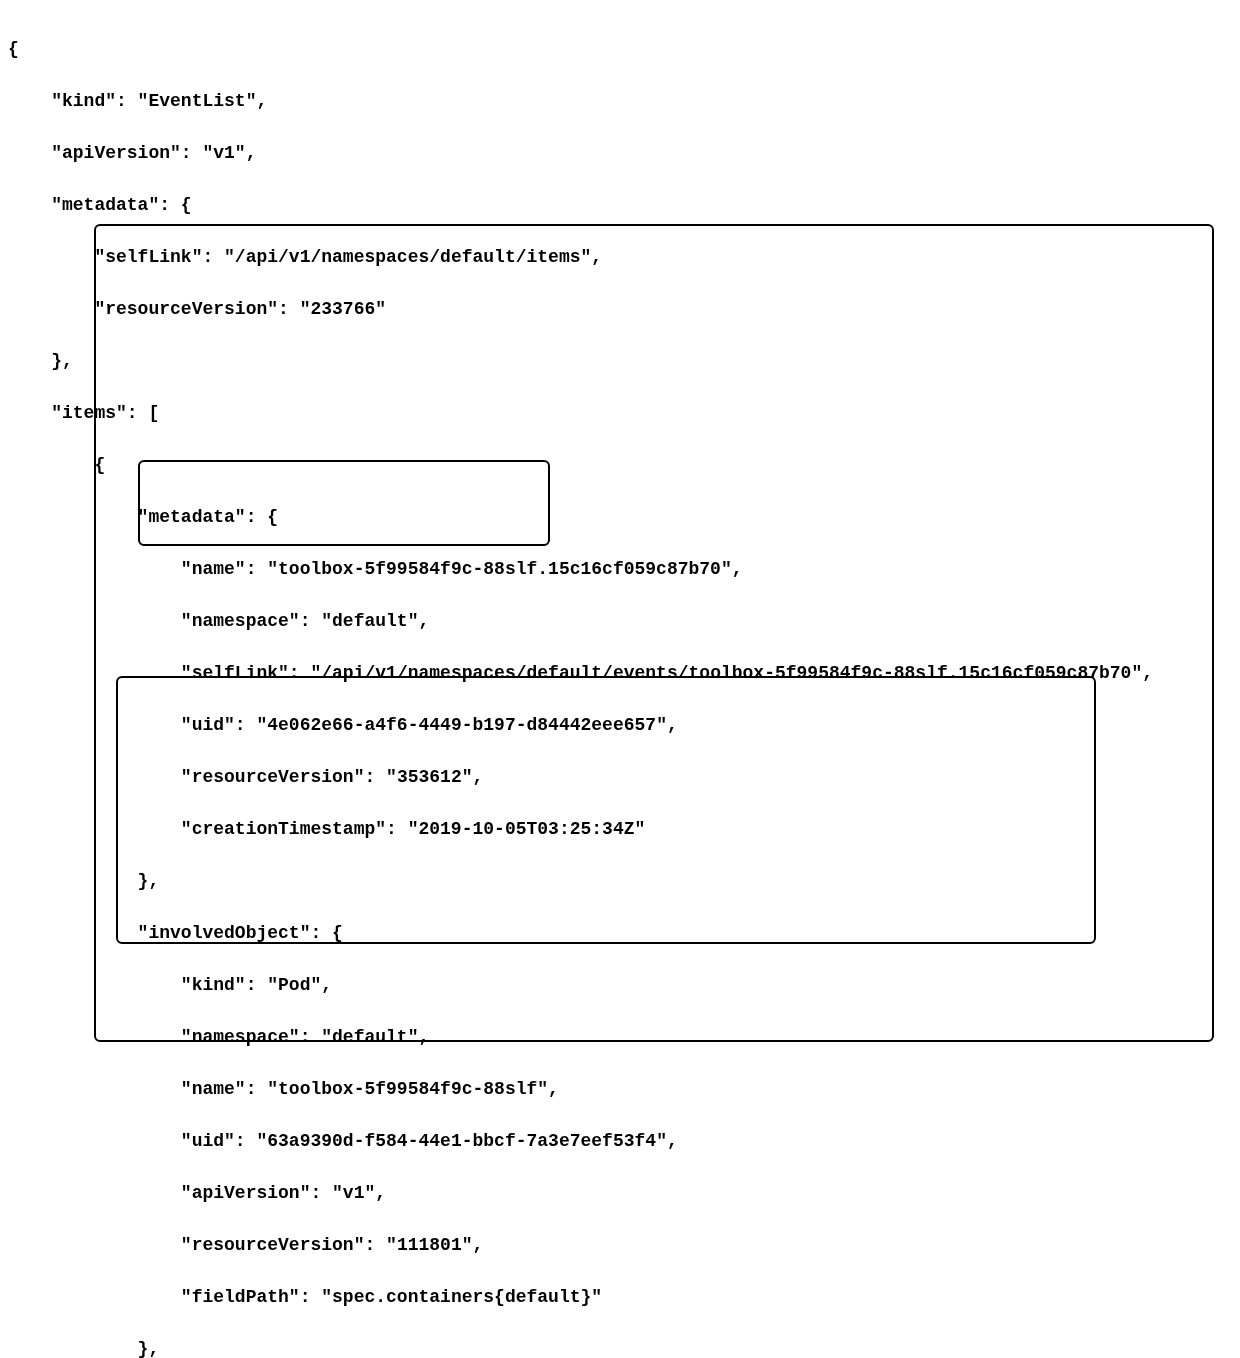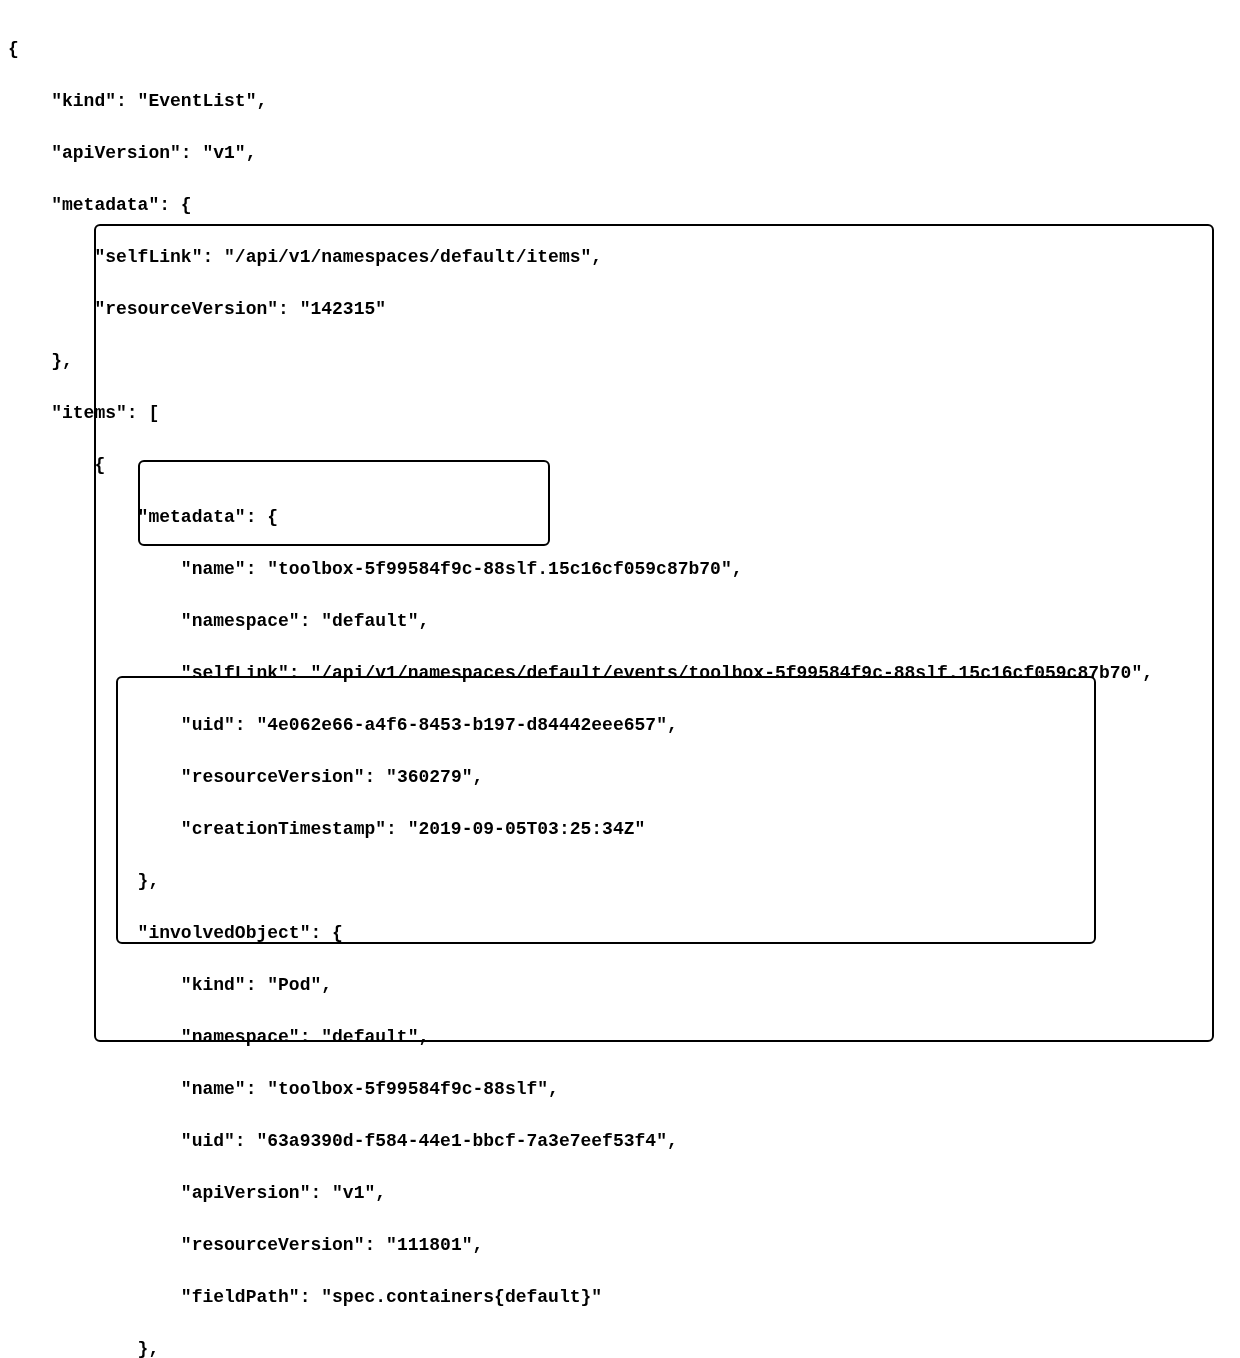--- a/index.html
+++ b/index.html
@@ -35,31 +35,31 @@
 </style>
 </head>
 <body>
 
 <div class="code">
 <span class="line">{</span>
 <span class="line">    "kind": "<span>EventList</span>",</span>
 <span class="line">    "apiVersion": "<span>v1</span>",</span>
 <span class="line">    "metadata": {</span>
 <span class="line">        "selfLink": "<span>/api/v1/namespaces/default/items</span>",</span>
-<span class="line">        "resourceVersion": "<span>142315</span>"</span>
+<span class="line">        "resourceVersion": "<span>233766</span>"</span>
 <span class="line">    },</span>
 <span class="line">    "items": [</span>
 <span class="line">        {</span>
 <span class="line">            "metadata": {</span>
 <span class="line">                "name": "<span>toolbox-5f99584f9c-88slf.15c16cf059c87b70</span>",</span>
 <span class="line">                "namespace": "<span>default</span>",</span>
 <span class="line">                "selfLink": "<span>/api/v1/namespaces/default/events/toolbox-5f99584f9c-88slf.15c16cf059c87b70</span>",</span>
-<span class="line">                "uid": "<span>4e062e66-a4f6-8453-b197-d84442eee657</span>",</span>
-<span class="line">                "resourceVersion": "<span>360279</span>",</span>
-<span class="line">                "creationTimestamp": "<span>2019-09-05T03:25:34Z</span>"</span>
+<span class="line">                "uid": "<span>4e062e66-a4f6-4449-b197-d84442eee657</span>",</span>
+<span class="line">                "resourceVersion": "<span>353612</span>",</span>
+<span class="line">                "creationTimestamp": "<span>2019-10-05T03:25:34Z</span>"</span>
 <span class="line">            },</span>
 <span class="line">            "involvedObject": {</span>
 <span class="line">                "kind": "<span>Pod</span>",</span>
 <span class="line">                "namespace": "<span>default</span>",</span>
 <span class="line">                "name": "<span>toolbox-5f99584f9c-88slf</span>",</span>
 <span class="line">                "uid": "<span>63a9390d-f584-44e1-bbcf-7a3e7eef53f4</span>",</span>
 <span class="line">                "apiVersion": "<span>v1</span>",</span>
 <span class="line">                "resourceVersion": "<span>111801</span>",</span>
 <span class="line">                "fieldPath": "<span>spec.containers{default}</span>"</span>
 <span class="line">            },</span>

